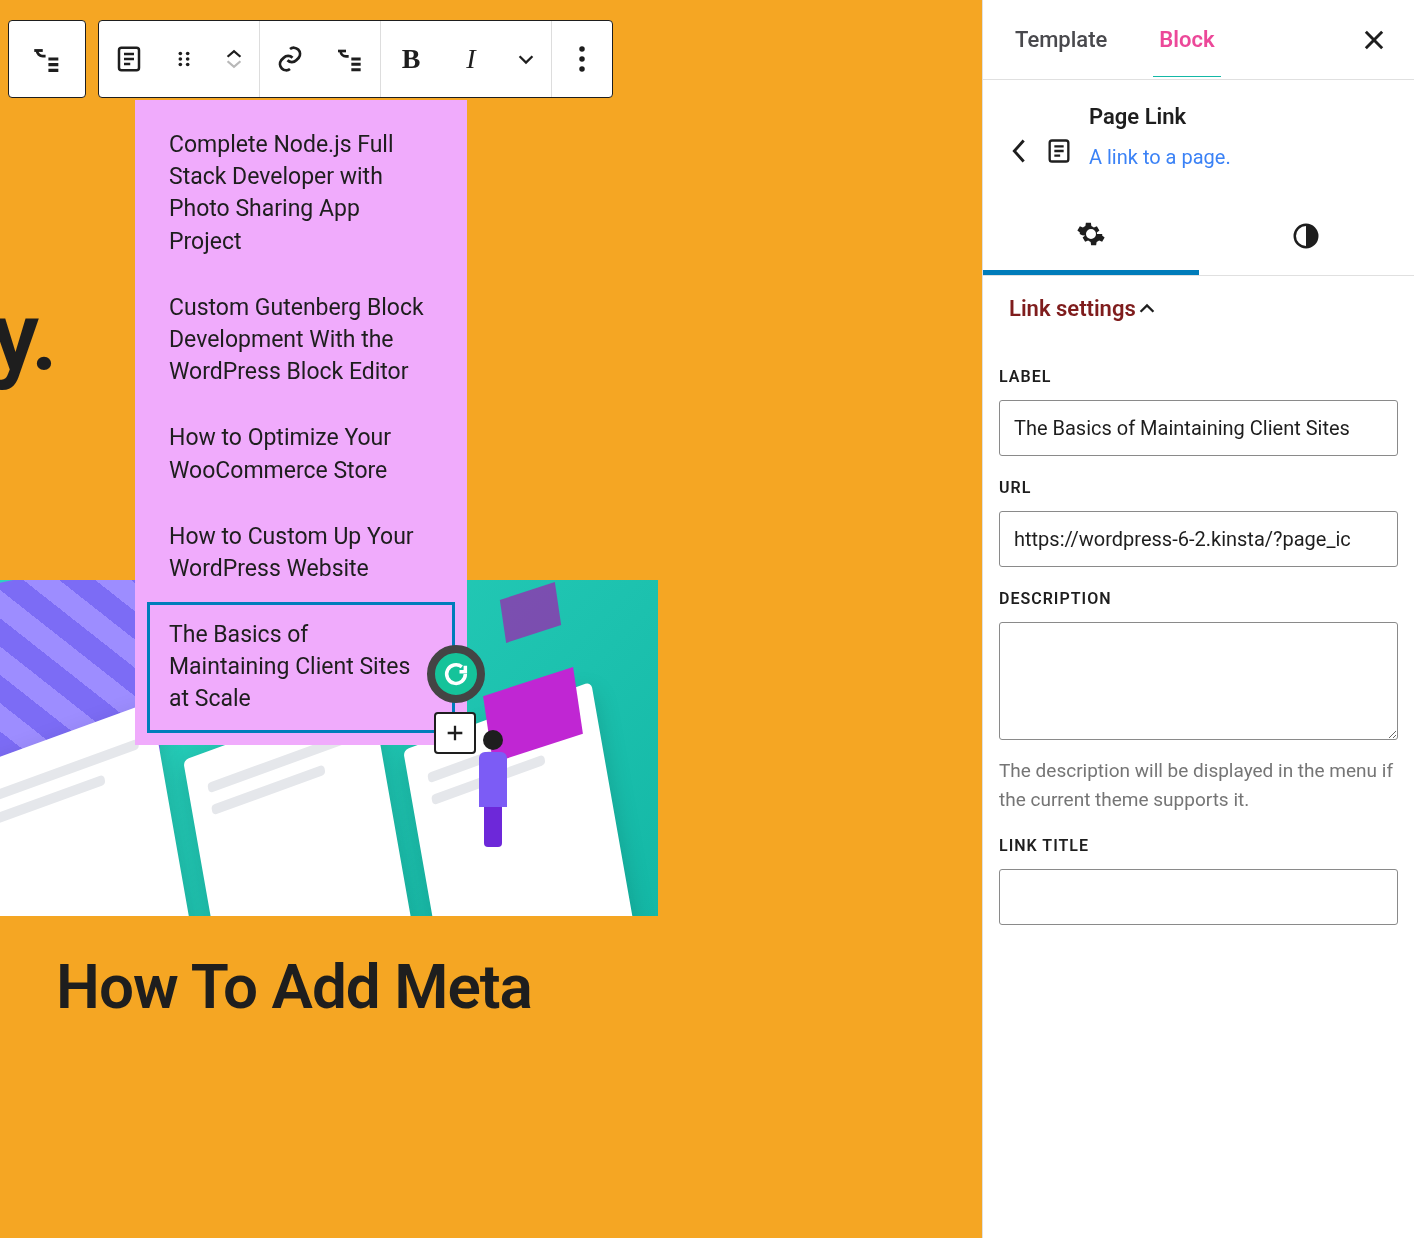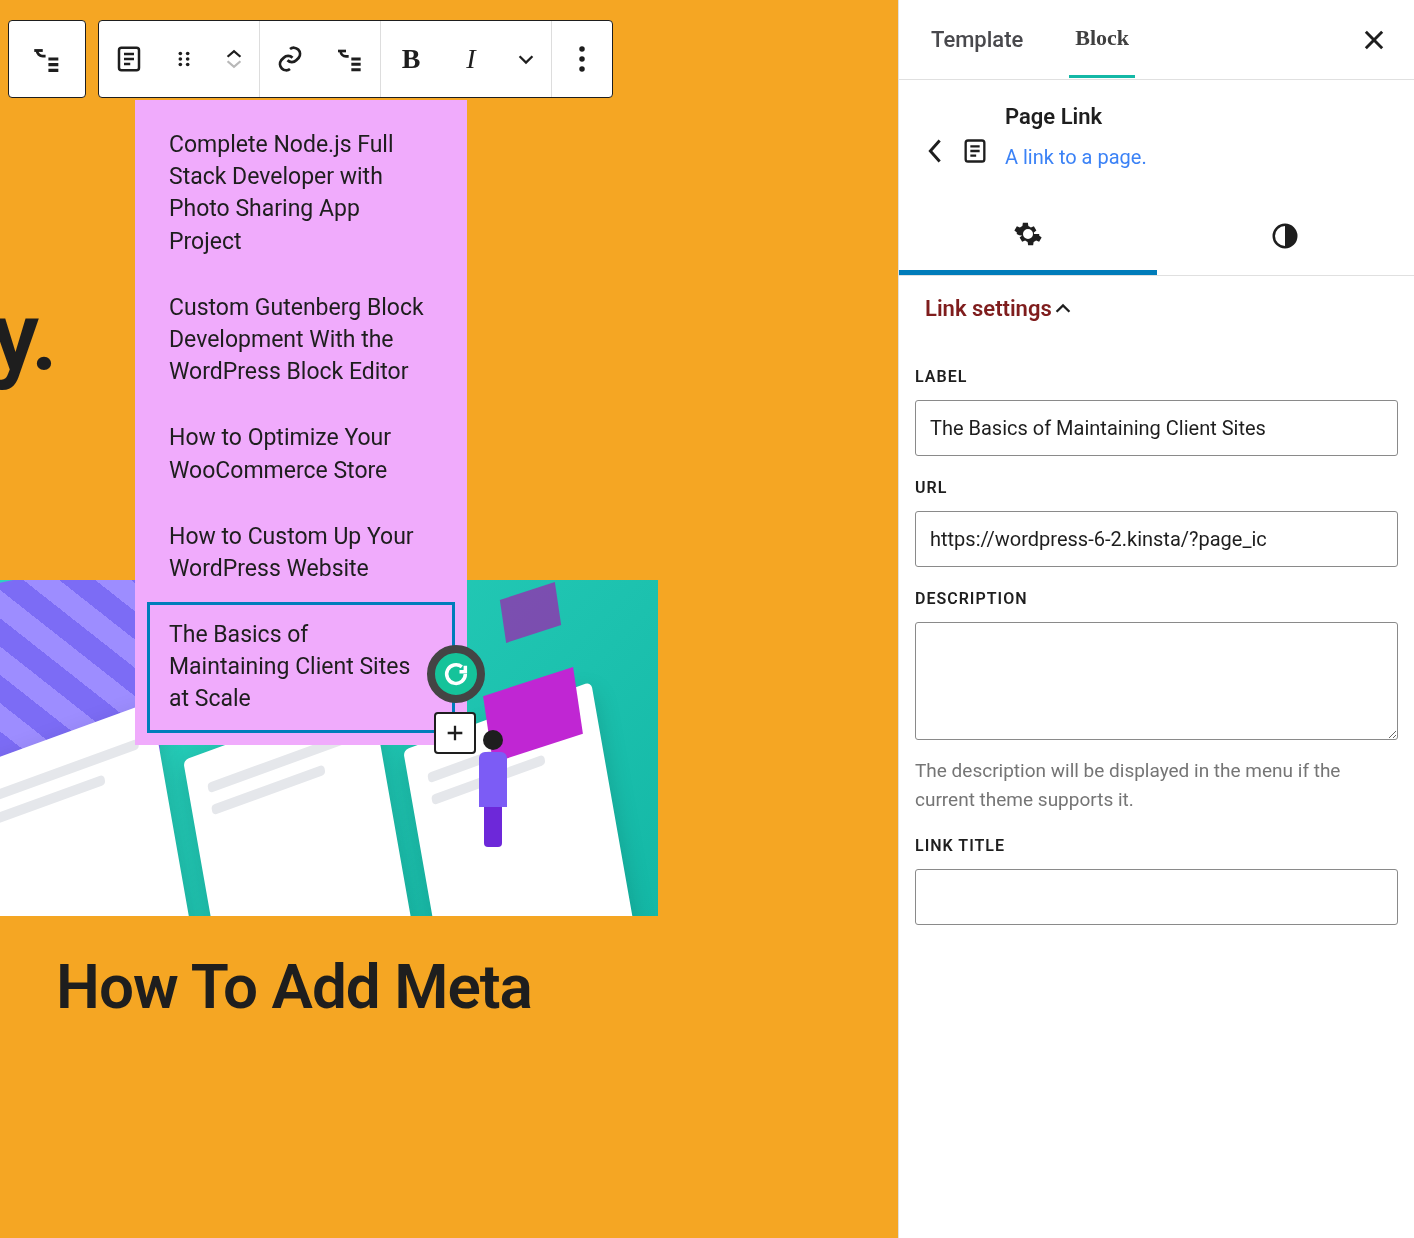--- a/index.html
+++ b/index.html
@@ -193,21 +193,21 @@
     left: 56px;
     top: 950px;
     font-size: 62px;
     font-weight: 600;
     color: #1e1e1e;
     letter-spacing: -1px;
   }
 
   
   .sidebar {
-    width: 516px;
+    width: 432px;
     border-left: 1px solid #e0e0e0;
     background: #fff;
     display: flex;
     flex-direction: column;
     overflow-y: auto;
   }
   .side-tabs {
     display: flex;
     align-items: center;
     border-bottom: 1px solid #e0e0e0;
@@ -217,24 +217,23 @@
   }
   .side-tab {
     font-size: 22px;
     color: #49494d;
     padding: 24px 6px;
     margin-right: 40px;
     cursor: pointer;
     font-weight: 500;
   }
   .side-tab.active {
-    color: #404040;
-    border-bottom: 3px solid #14b8a6;
+    color: #ec4899;
+    border-bottom: 1px solid #14b8a6;
     font-weight: 600;
-    font-family: Liberation Serif, serif;
   }
   .close-x {
     margin-left: auto;
     width: 28px; height: 28px;
     cursor: pointer;
   }
   .breadcrumb {
     display: flex;
     align-items: flex-end;
     gap: 16px;

